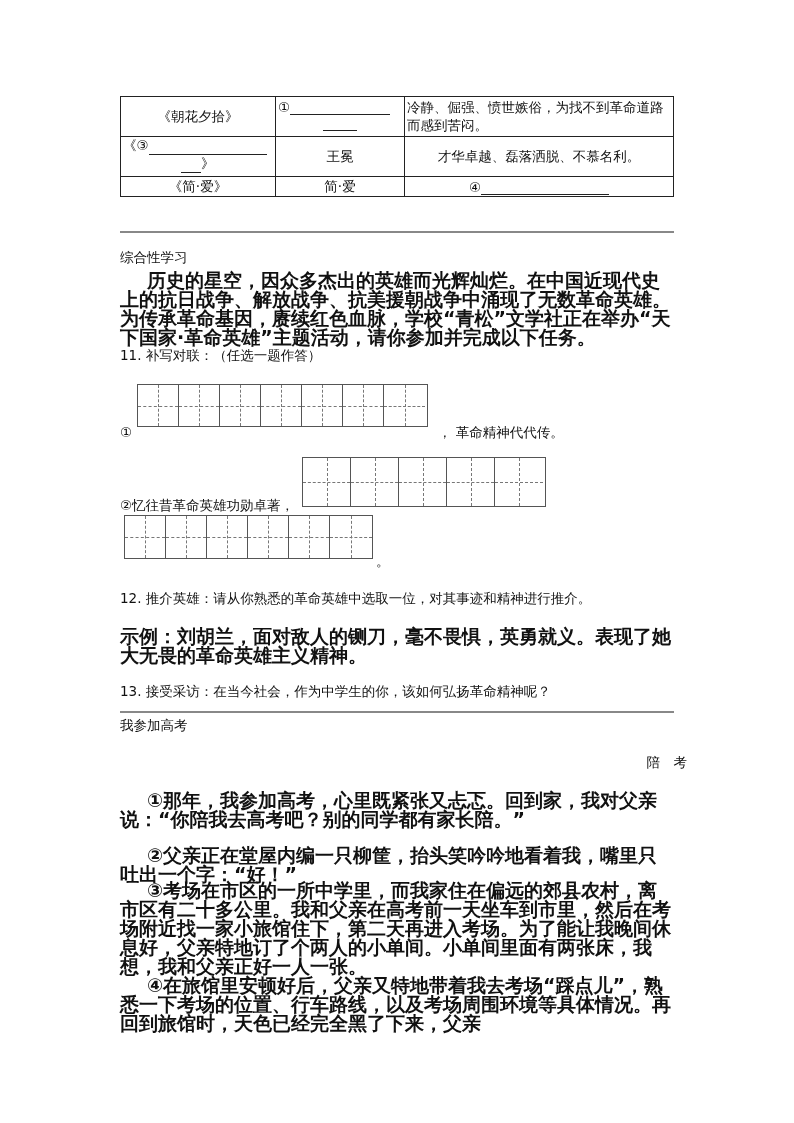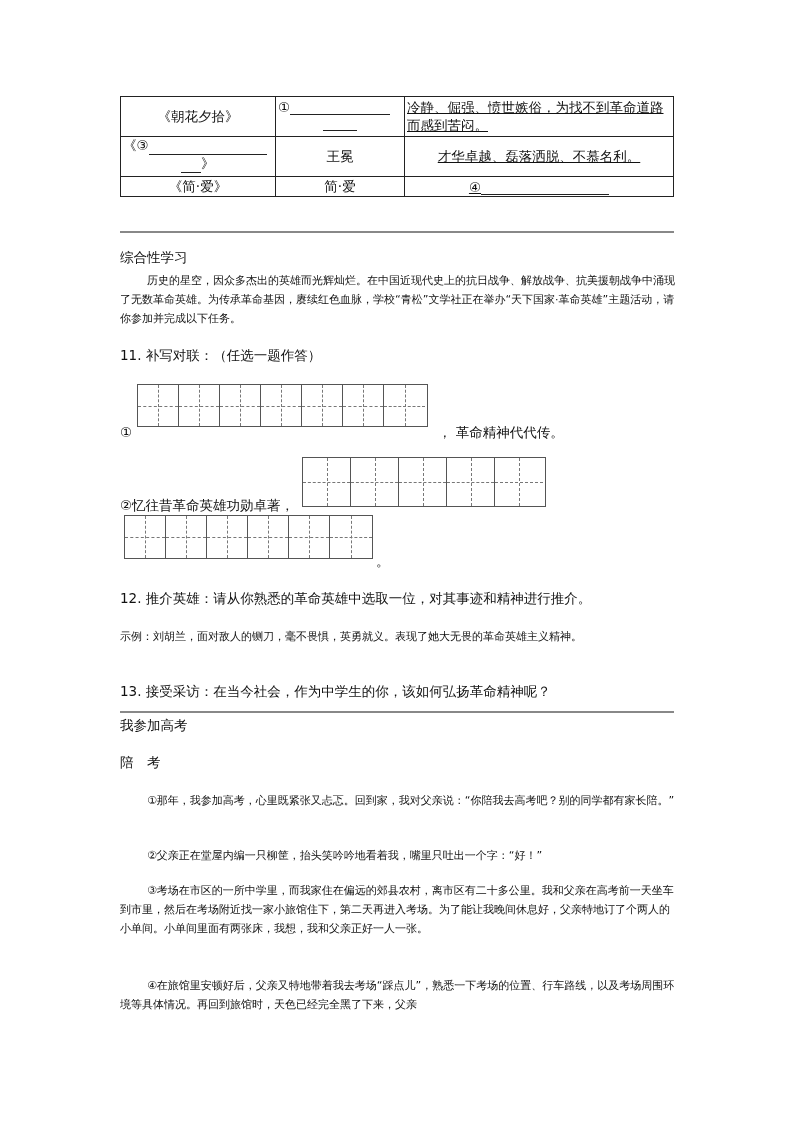--- a/index.html
+++ b/index.html
@@ -5,33 +5,33 @@
   html, body { margin: 0; padding: 0; background: #ffffff; }
   body { width: 794px; height: 1123px; position: relative; overflow: hidden;
          font-family: "DejaVu Sans", "Liberation Sans", sans-serif; color: #111; }
   .abs { position: absolute; }
   .txt { font-size: 13.5px; line-height: 19px; }
   table.lit { position: absolute; left: 120px; top: 96px; border-collapse: collapse;
               font-size: 13.5px; }
   table.lit td { border: 1px solid #222; padding: 0 2px; vertical-align: middle; }
   .c1 { width: 150px; text-align: center; }
   .c2 { width: 124px; text-align: center; }
-  .c3 { width: 264px; text-align: left; text-decoration: underline; }
+  .c3 { width: 264px; text-align: left; }
   .center { text-align: center; }
   .blank { display: inline-block; border-bottom: 1px solid #222; height: 14px; vertical-align: bottom; }
   .rule { position: absolute; left: 120px; width: 554px; height: 0; border-top: 2px solid #888; }
   .grid { position: absolute; display: flex; border: 1px solid #555; }
   .cell { position: relative; border-right: 1px solid #555; box-sizing: border-box; }
   .cell:last-child { border-right: none; }
   .cell::before { content: ""; position: absolute; left: 50%; top: 0; bottom: 0;
                   border-left: 1px dashed #777; }
   .cell::after { content: ""; position: absolute; top: 50%; left: 0; right: 0;
                  border-top: 1px dashed #777; }
   p.par { position: absolute; left: 120px; width: 555px; margin: 0;
-          font-size: 11px; line-height: 19px; text-indent: 27px; }
+          font-size: 19px; line-height: 19px; text-indent: 27px; font-weight: bold; }
 </style>
 </head>
 <body>
 
 <table class="lit">
   <tbody>
       <tr style="height:40px">
     <td class="c1"><span>《朝花夕拾》</span></td>
     <td class="c2" style="text-align:left;vertical-align:top;padding-top:2px">
       <span>①</span><span class="blank" style="width:100px"></span><br>
@@ -91,18 +91,18 @@
     <div class="cell" style="width:42px"></div>
 </div>
 <div class="abs txt" style="left:376px;top:552px">。</div>
 
 <div class="abs txt" style="left:120px;top:589px">12. 推介英雄：请从你熟悉的革命英雄中选取一位，对其事迹和精神进行推介。</div>
 <p class="par" style="top:627px;text-indent:0">示例：刘胡兰，面对敌人的铡刀，毫不畏惧，英勇就义。表现了她大无畏的革命英雄主义精神。</p>
 <div class="abs txt" style="left:120px;top:682px">13. 接受采访：在当今社会，作为中学生的你，该如何弘扬革命精神呢？</div>
 
 <div class="rule" style="top:711px"></div>
 <div class="abs txt" style="left:120px;top:716px">我参加高考</div>
-<div class="abs txt" style="left:120px;width:554px;top:753px;text-align:left">陪　考</div>
+<div class="abs txt" style="left:133px;width:554px;top:753px;text-align:right">陪　考</div>
 
 <p class="par" style="top:791px">①那年，我参加高考，心里既紧张又忐忑。回到家，我对父亲说：“你陪我去高考吧？别的同学都有家长陪。”</p>
 <p class="par" style="top:846px">②父亲正在堂屋内编一只柳筐，抬头笑吟吟地看着我，嘴里只吐出一个字：“好！”</p>
 <p class="par" style="top:881px">③考场在市区的一所中学里，而我家住在偏远的郊县农村，离市区有二十多公里。我和父亲在高考前一天坐车到市里，然后在考场附近找一家小旅馆住下，第二天再进入考场。为了能让我晚间休息好，父亲特地订了个两人的小单间。小单间里面有两张床，我想，我和父亲正好一人一张。</p>
 <p class="par" style="top:976px">④在旅馆里安顿好后，父亲又特地带着我去考场“踩点儿”，熟悉一下考场的位置、行车路线，以及考场周围环境等具体情况。再回到旅馆时，天色已经完全黑了下来，父亲</p>
 
 </body></html>

